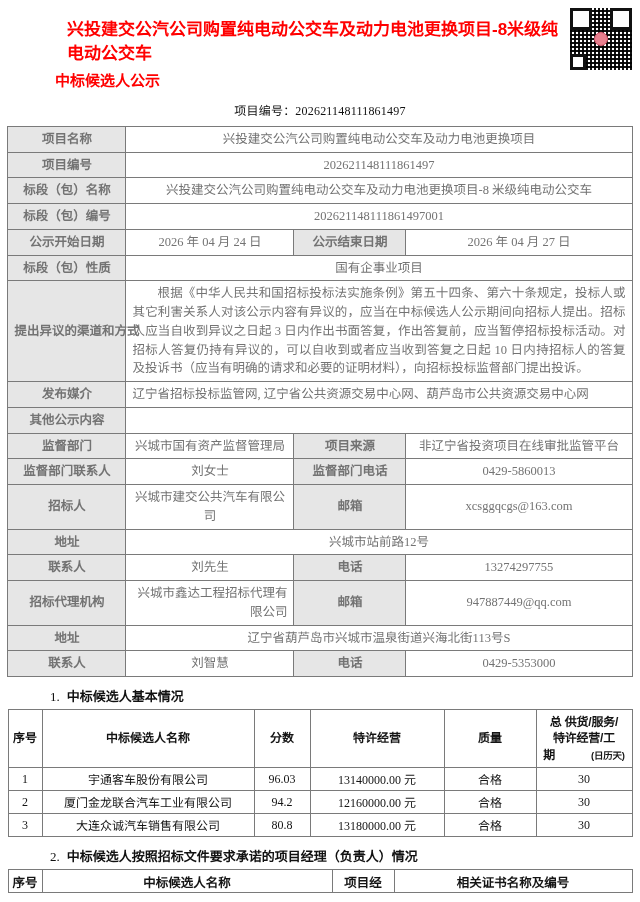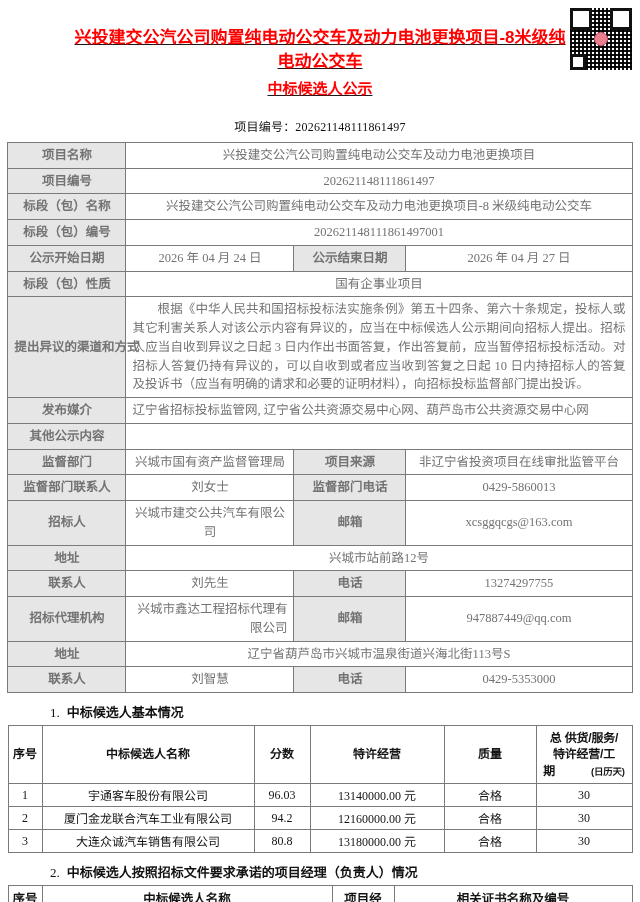--- a/index.html
+++ b/index.html
@@ -14,23 +14,21 @@
     color: #1a1a1a;
   }
 
   
   .doc-header {
     position: relative;
     padding: 10px 0 2px 0;
   }
   .title-block {
     width: 530px;
-    margin: 16px auto;
-    text-align: center;
-    text-decoration: underline;
+    margin: 8px auto;
   }
   .main-title {
     color: #ff0000;
     font-size: 17px;
     font-weight: 700;
     line-height: 1.42;
     font-family: "Liberation Sans", "DejaVu Sans", sans-serif;
     letter-spacing: 0px;
     padding: 0 12px;
   }

